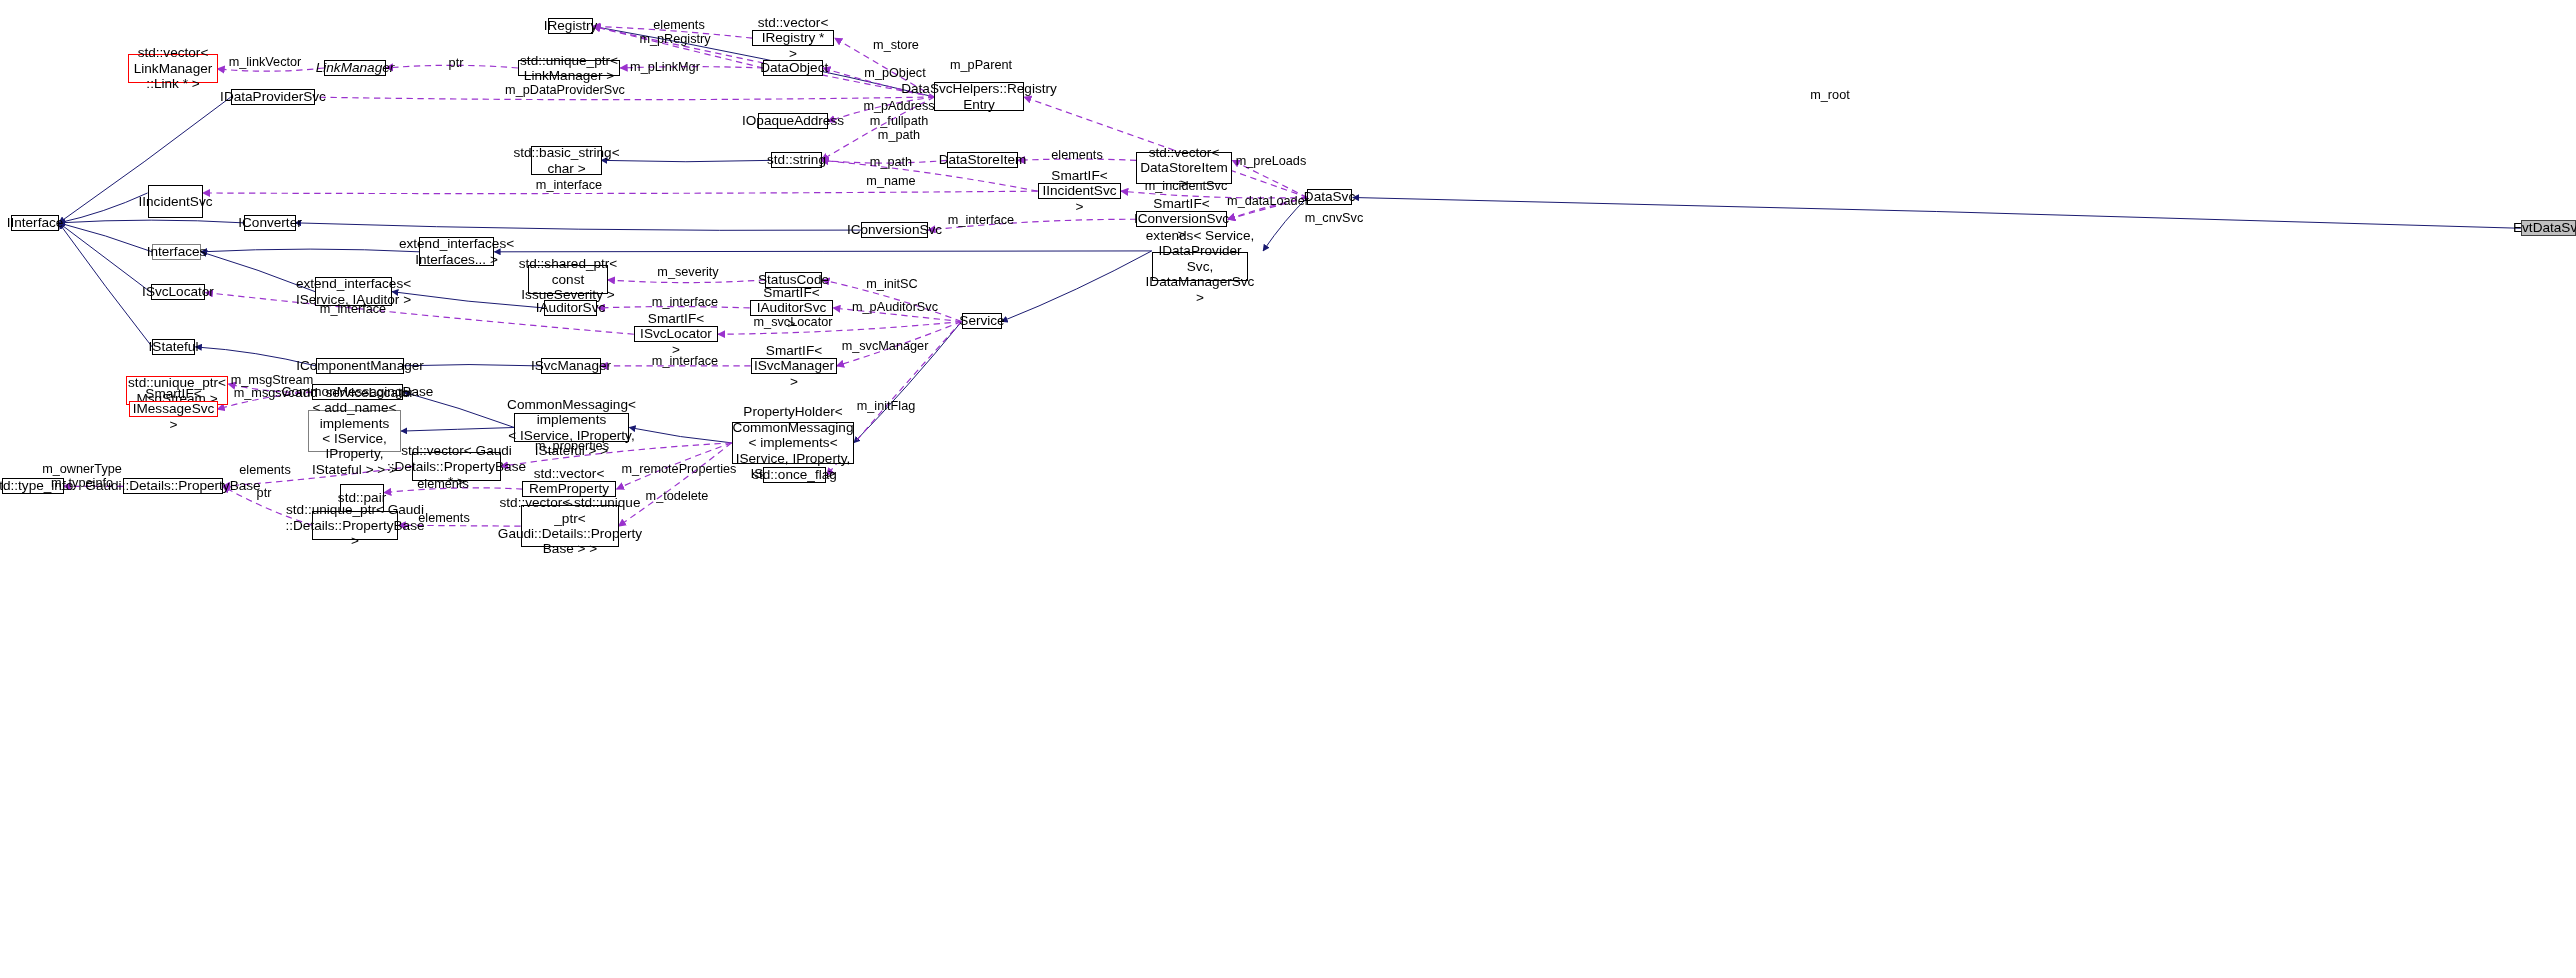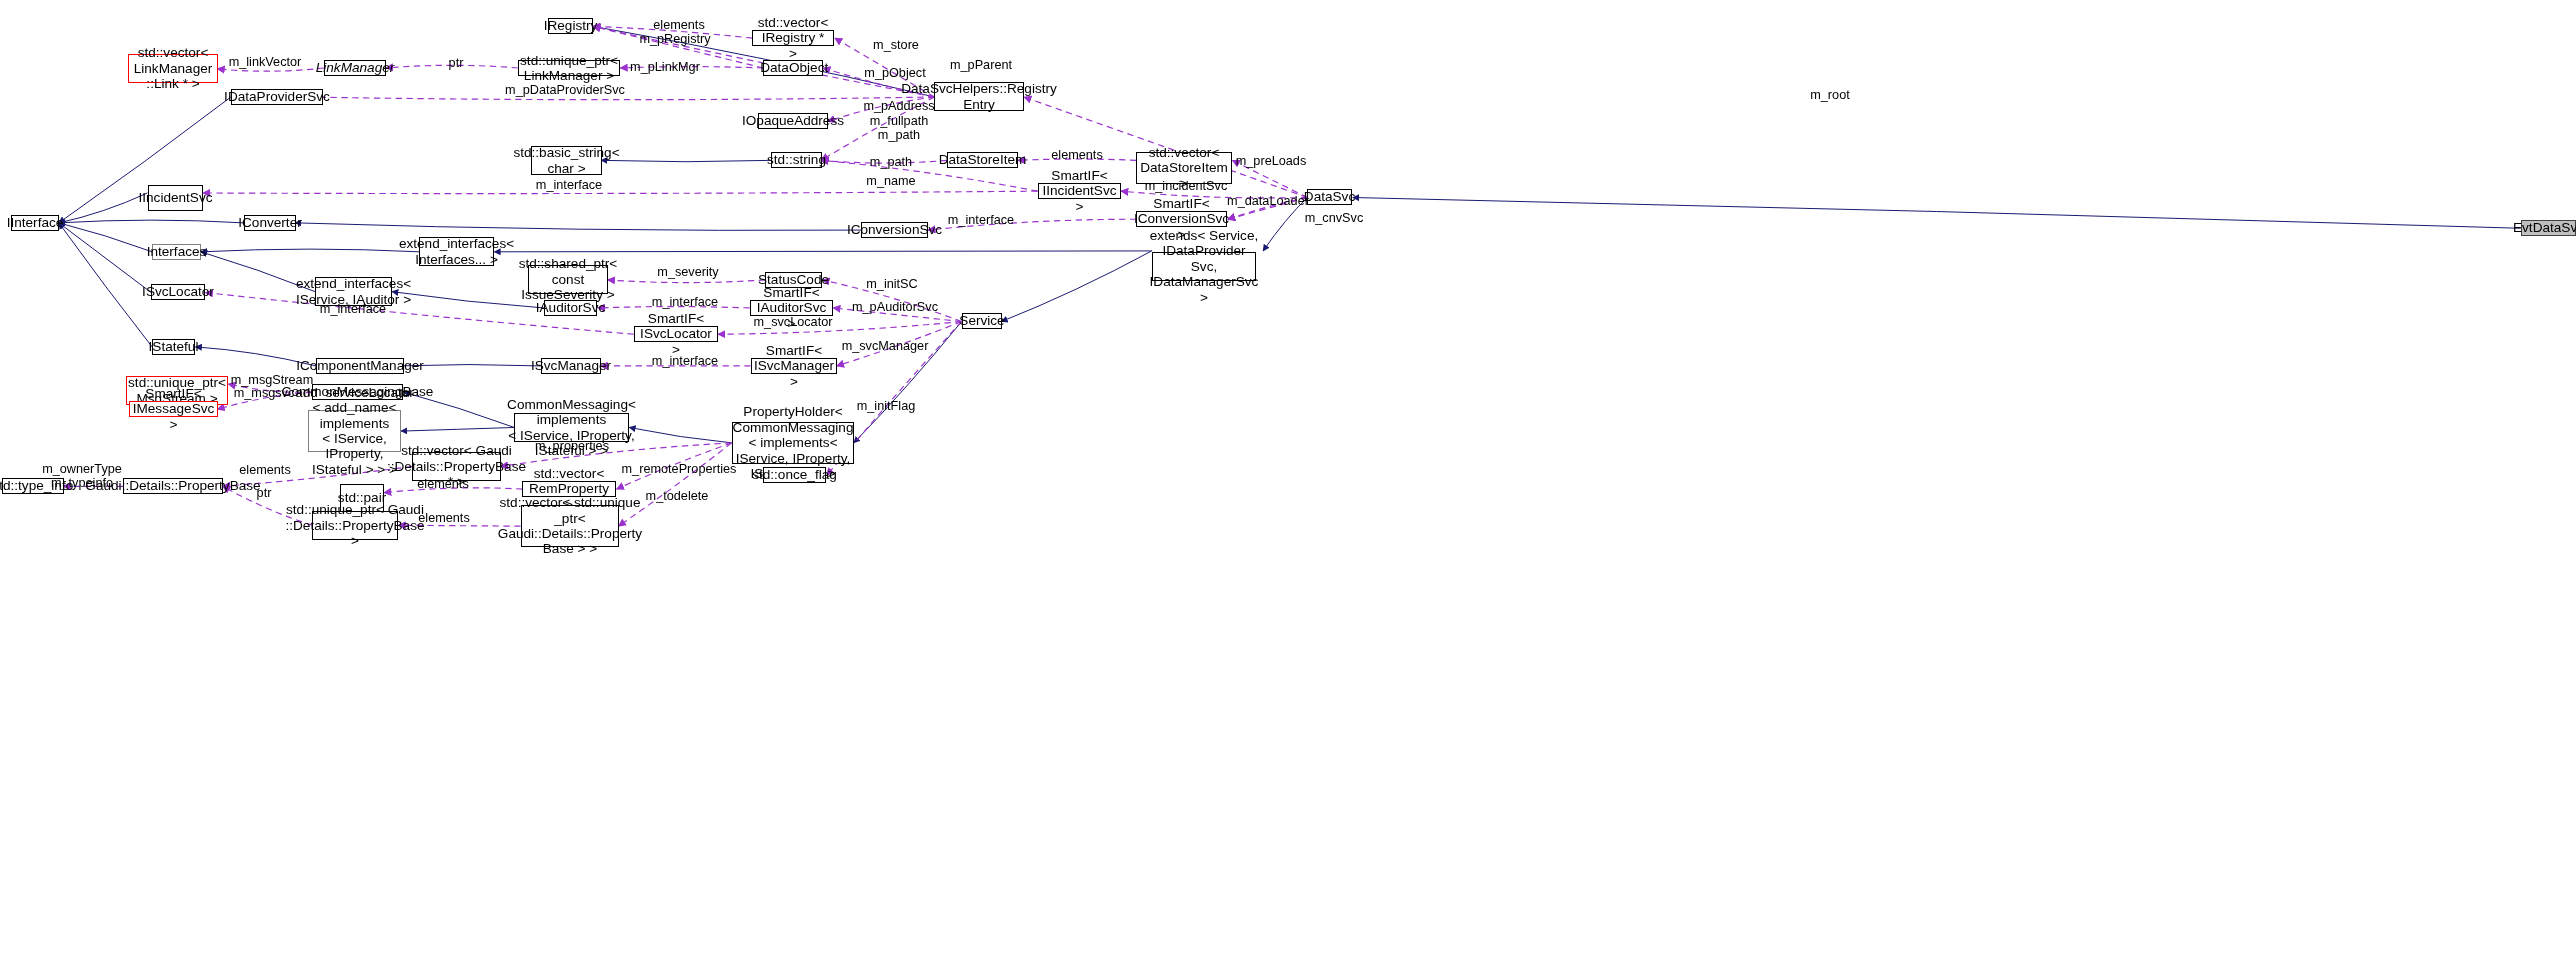--- a/index.html
+++ b/index.html
@@ -139,39 +139,39 @@
   <div id="nodes-layer">
       <div class="node red" style="left: 128px; top: 54px; width: 90px; height: 29px;">std::vector&lt; LinkManager
 ::Link * &gt;</div>
       <div class="node" style="left: 324px; top: 60px; width: 62px; height: 16.3px; font-style: italic;">LinkManager</div>
       <div class="node" style="left: 518px; top: 60px; width: 102px; height: 16.3px;">std::unique_ptr&lt; LinkManager &gt;</div>
       <div class="node" style="left: 548px; top: 18px; width: 45px; height: 16.3px;">IRegistry</div>
       <div class="node" style="left: 752px; top: 30px; width: 82px; height: 16.3px;">std::vector&lt; IRegistry * &gt;</div>
       <div class="node" style="left: 763px; top: 60px; width: 60px; height: 16.3px; padding-left: 6px;">DataObject</div>
       <div class="node" style="left: 934px; top: 82px; width: 90px; height: 29px;">DataSvcHelpers::Registry
 Entry</div>
-      <div class="node" style="left: 231px; top: 89px; width: 92px; height: 16.3px;">IDataProviderSvc</div>
+      <div class="node" style="left: 231px; top: 89px; width: 84px; height: 16.3px;">IDataProviderSvc</div>
       <div class="node" style="left: 758px; top: 113px; width: 70px; height: 16.3px;">IOpaqueAddress</div>
       <div class="node" style="left: 531px; top: 146px; width: 71px; height: 29px;">std::basic_string&lt;
 char &gt;</div>
       <div class="node" style="left: 771px; top: 152px; width: 51px; height: 16.3px;">std::string</div>
       <div class="node" style="left: 947px; top: 152px; width: 71px; height: 16.3px;">DataStoreItem</div>
       <div class="node" style="left: 1136px; top: 152px; width: 96px; height: 32px;">std::vector&lt; DataStoreItem &gt;</div>
-      <div class="node" style="left: 148px; top: 185px; width: 55px; height: 26px;">IIncidentSvc</div>
+      <div class="node" style="left: 148px; top: 185px; width: 55px; height: 33px;">IIncidentSvc</div>
       <div class="node" style="left: 1038px; top: 183px; width: 83px; height: 16.3px;">SmartIF&lt; IIncidentSvc &gt;</div>
       <div class="node" style="left: 1307px; top: 189px; width: 45px; height: 16.3px;">DataSvc</div>
       <div class="node" style="left: 11px; top: 215px; width: 48px; height: 16.3px;">IInterface</div>
       <div class="node" style="left: 244px; top: 215px; width: 52px; height: 16.3px;">IConverter</div>
       <div class="node" style="left: 861px; top: 222px; width: 67px; height: 16.3px;">IConversionSvc</div>
       <div class="node" style="left: 1136px; top: 211px; width: 91px; height: 16.3px;">SmartIF&lt; IConversionSvc &gt;</div>
       <div class="node filled" style="left: 2521px; top: 220px; width: 55px; height: 16.3px;">EvtDataSvc</div>
       <div class="node grey-border" style="left: 152px; top: 244px; width: 49px; height: 16.3px;">Interfaces</div>
       <div class="node" style="left: 419px; top: 237px; width: 75px; height: 29px;">extend_interfaces&lt;
 Interfaces... &gt;</div>
-      <div class="node" style="left: 1152px; top: 252px; width: 104px; height: 29px;">extends&lt; Service, IDataProvider
+      <div class="node" style="left: 1152px; top: 252px; width: 96px; height: 29px;">extends&lt; Service, IDataProvider
 Svc, IDataManagerSvc &gt;</div>
       <div class="node" style="left: 528px; top: 265px; width: 80px; height: 29px;">std::shared_ptr&lt; const
 IssueSeverity &gt;</div>
       <div class="node" style="left: 765px; top: 272px; width: 57px; height: 16.3px;">StatusCode</div>
       <div class="node" style="left: 151px; top: 284px; width: 54px; height: 16.3px;">ISvcLocator</div>
       <div class="node" style="left: 315px; top: 277px; width: 77px; height: 29px;">extend_interfaces&lt;
 IService, IAuditor &gt;</div>
       <div class="node" style="left: 544px; top: 300px; width: 53px; height: 16.3px;">IAuditorSvc</div>
       <div class="node" style="left: 750px; top: 300px; width: 83px; height: 16.3px;">SmartIF&lt; IAuditorSvc &gt;</div>
       <div class="node" style="left: 962px; top: 313px; width: 40px; height: 16.3px;">Service</div>

